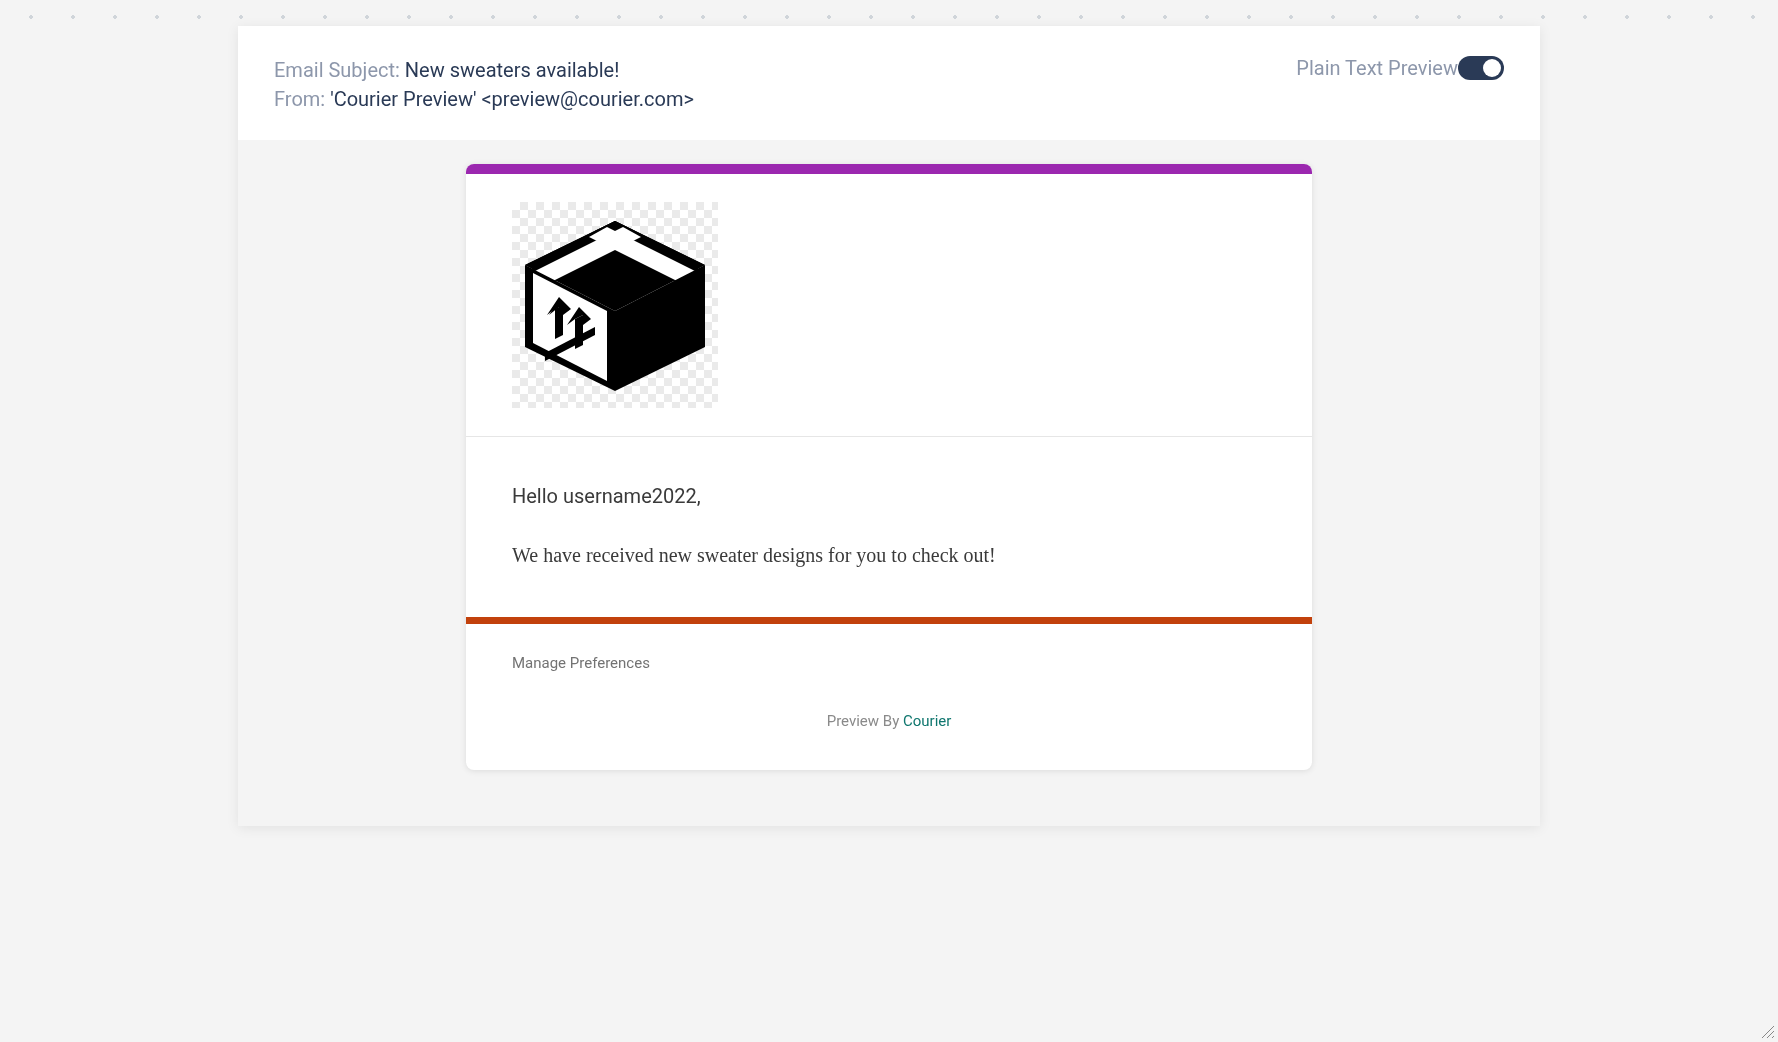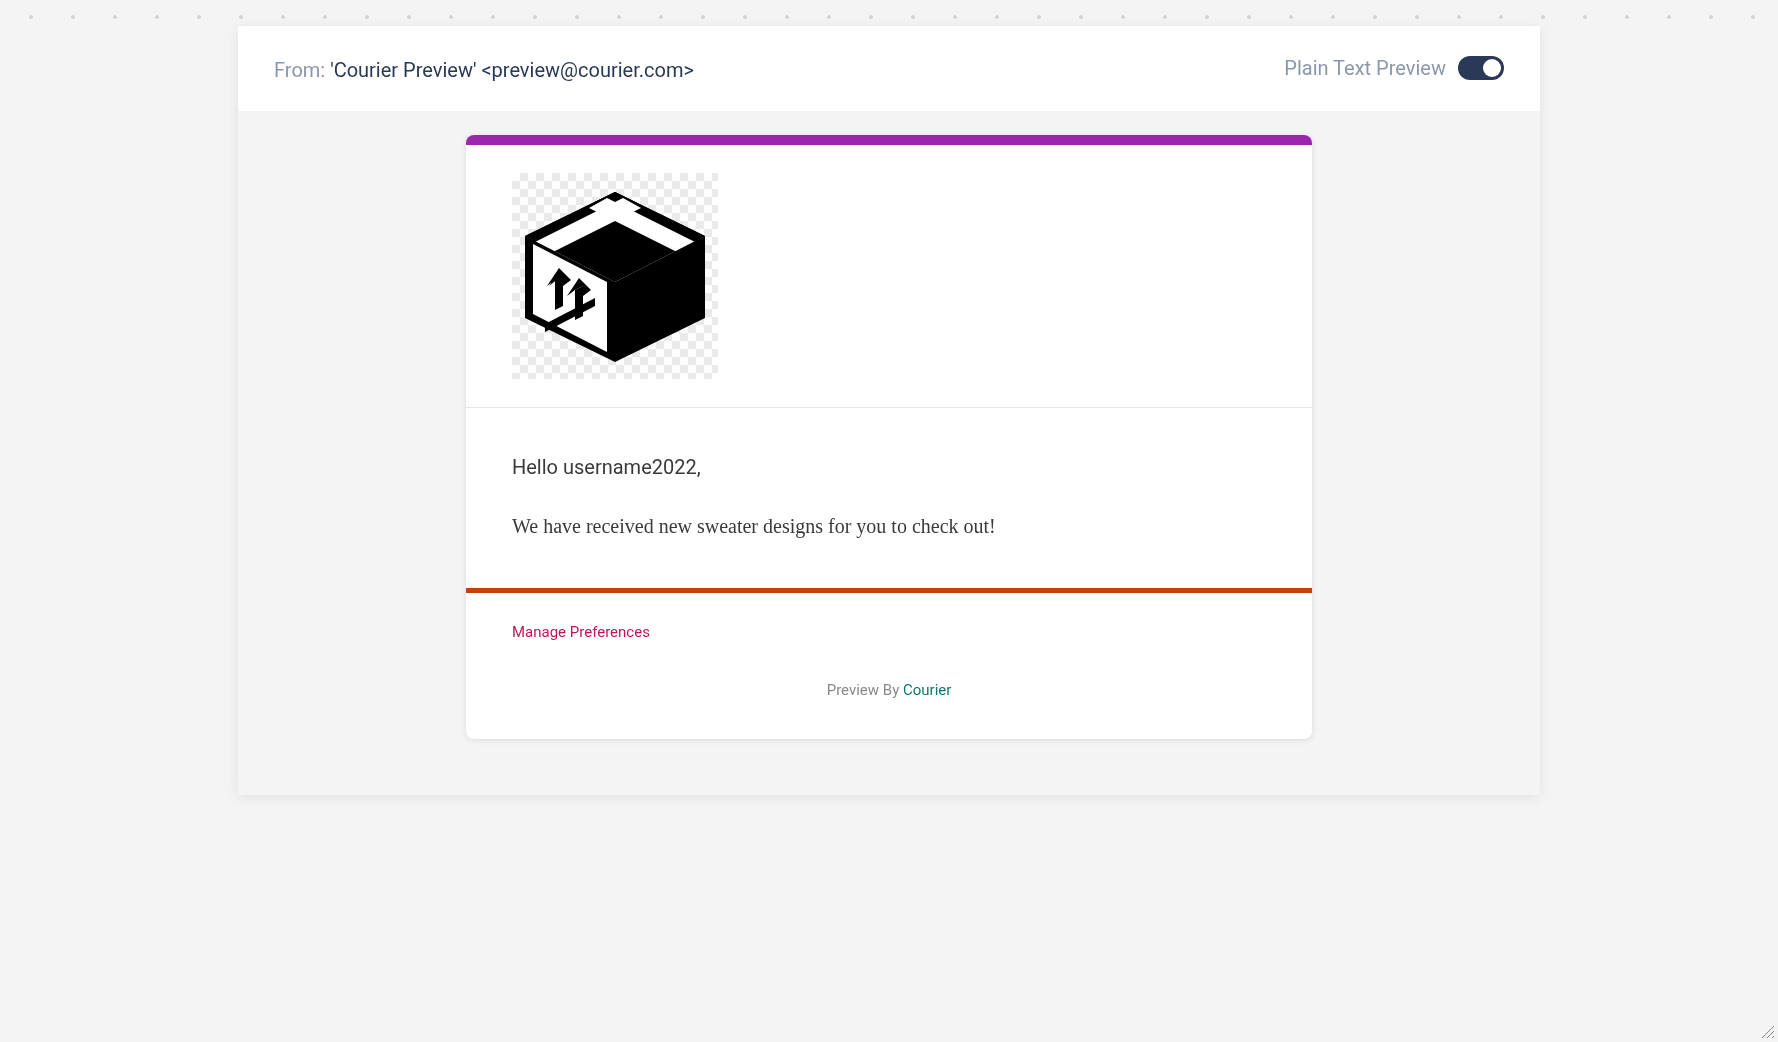--- a/index.html
+++ b/index.html
@@ -26,21 +26,21 @@
       flex-direction: column;
     }
     .header {
       padding: 30px 36px 26px 36px;
       display: flex;
       justify-content: space-between;
       align-items: flex-start;
     }
     .hdr-left { color: #2a3a56; font-size: 20px; line-height: 1.45; }
     .hdr-label { color: #8d97ab; }
-    .hdr-right { display: flex; align-items: center; gap: 12px; }
+    .hdr-right { display: flex; align-items: center; }
     .hdr-toggle-label { color: #8d97ab; font-size: 20px; }
     .toggle {
       width: 46px; height: 24px; border-radius: 12px;
       background: #2a3a56; position: relative; cursor: pointer;
     }
     .toggle-knob {
       position: absolute; top: 3px; right: 3px;
       width: 18px; height: 18px; border-radius: 50%;
       background: #fff;
     }
@@ -70,52 +70,56 @@
         linear-gradient(45deg, #eaeaea 25%, transparent 25%),
         linear-gradient(-45deg, #eaeaea 25%, transparent 25%),
         linear-gradient(45deg, transparent 75%, #eaeaea 75%),
         linear-gradient(-45deg, transparent 75%, #eaeaea 75%);
       background-size: 16px 16px;
       background-position: 0 0, 0 8px, 8px -8px, -8px 0;
       display: flex; align-items: center; justify-content: center;
     }
     .body-block {
       padding: 44px 46px 46px 46px;
-      border-bottom: 5px solid #c2410c;
+      border-bottom: 7px solid #c2410c;
       color: #3a3a3a;
       font-size: 20px;
       line-height: 1.55;
     }
     .body-block p + p { margin-top: 28px; font-family: Liberation Serif, serif; }
 
     .footer-block {
       padding: 30px 46px 40px 46px;
       font-size: 15px;
     }
-    .pref-link { color: #be185d; cursor: pointer; }
+    .pref-link { color: #737373; cursor: pointer; }
     .powered-row {
       margin-top: 40px;
       text-align: center;
       color: #8a8a8a;
     }
     .powered-link { color: #0f766e; cursor: pointer; }
 
     .resize-handle {
       position: fixed; right: 4px; bottom: 4px;
       width: 14px; height: 14px;
     }
   </style>
 </head>
 <body>
 
 <div class="dotted-strip"></div>
 
 <div class="card">
   <div class="header">
     <div class="hdr-left">
+      <div>
+        <span class="hdr-label">Email Subject:</span>
+        <span>New sweaters available!</span>
+      </div>
       <div>
         <span class="hdr-label">From:</span>
         <span>'Courier Preview' &lt;preview@courier.com&gt;</span>
       </div>
     </div>
     <div class="hdr-right">
       <span class="hdr-toggle-label">Plain Text Preview</span>
       <div class="toggle">
         <div class="toggle-knob"></div>
       </div>

